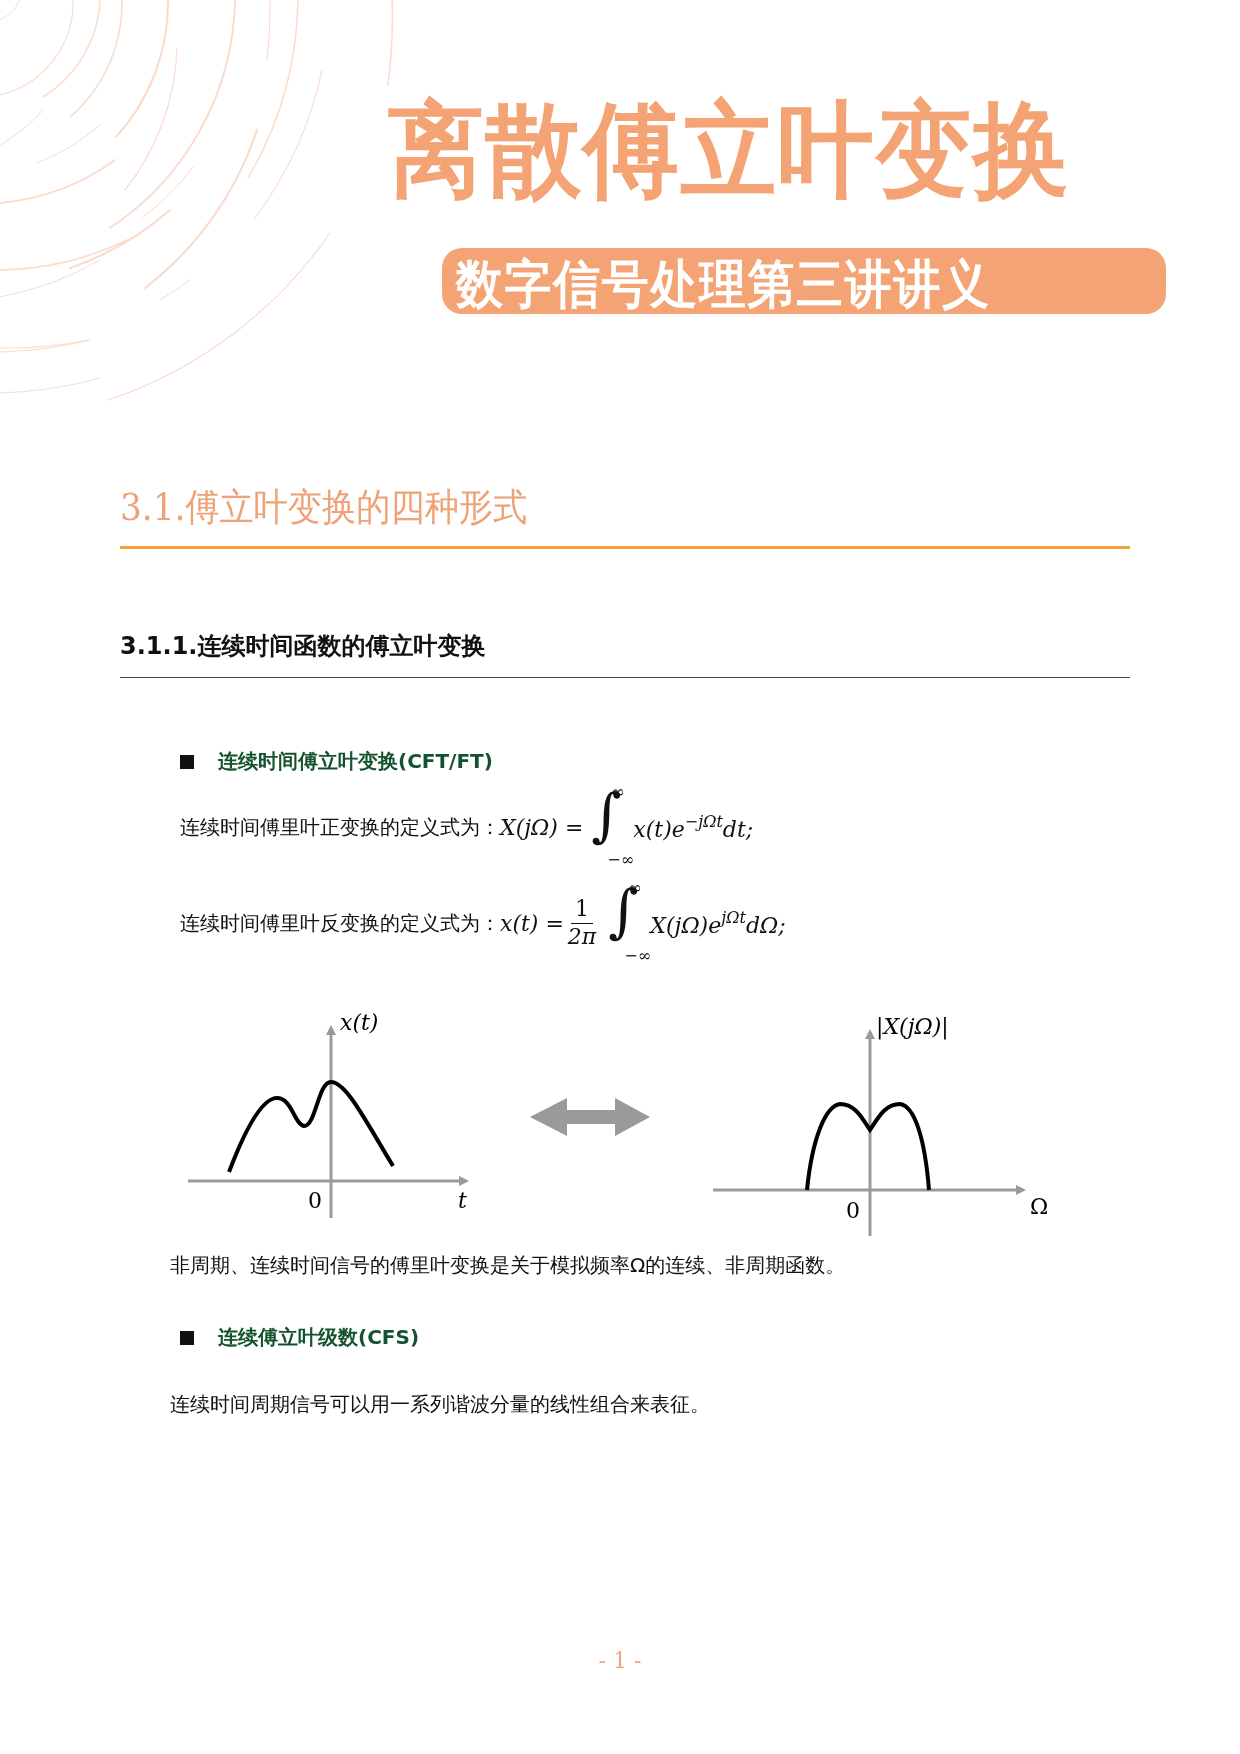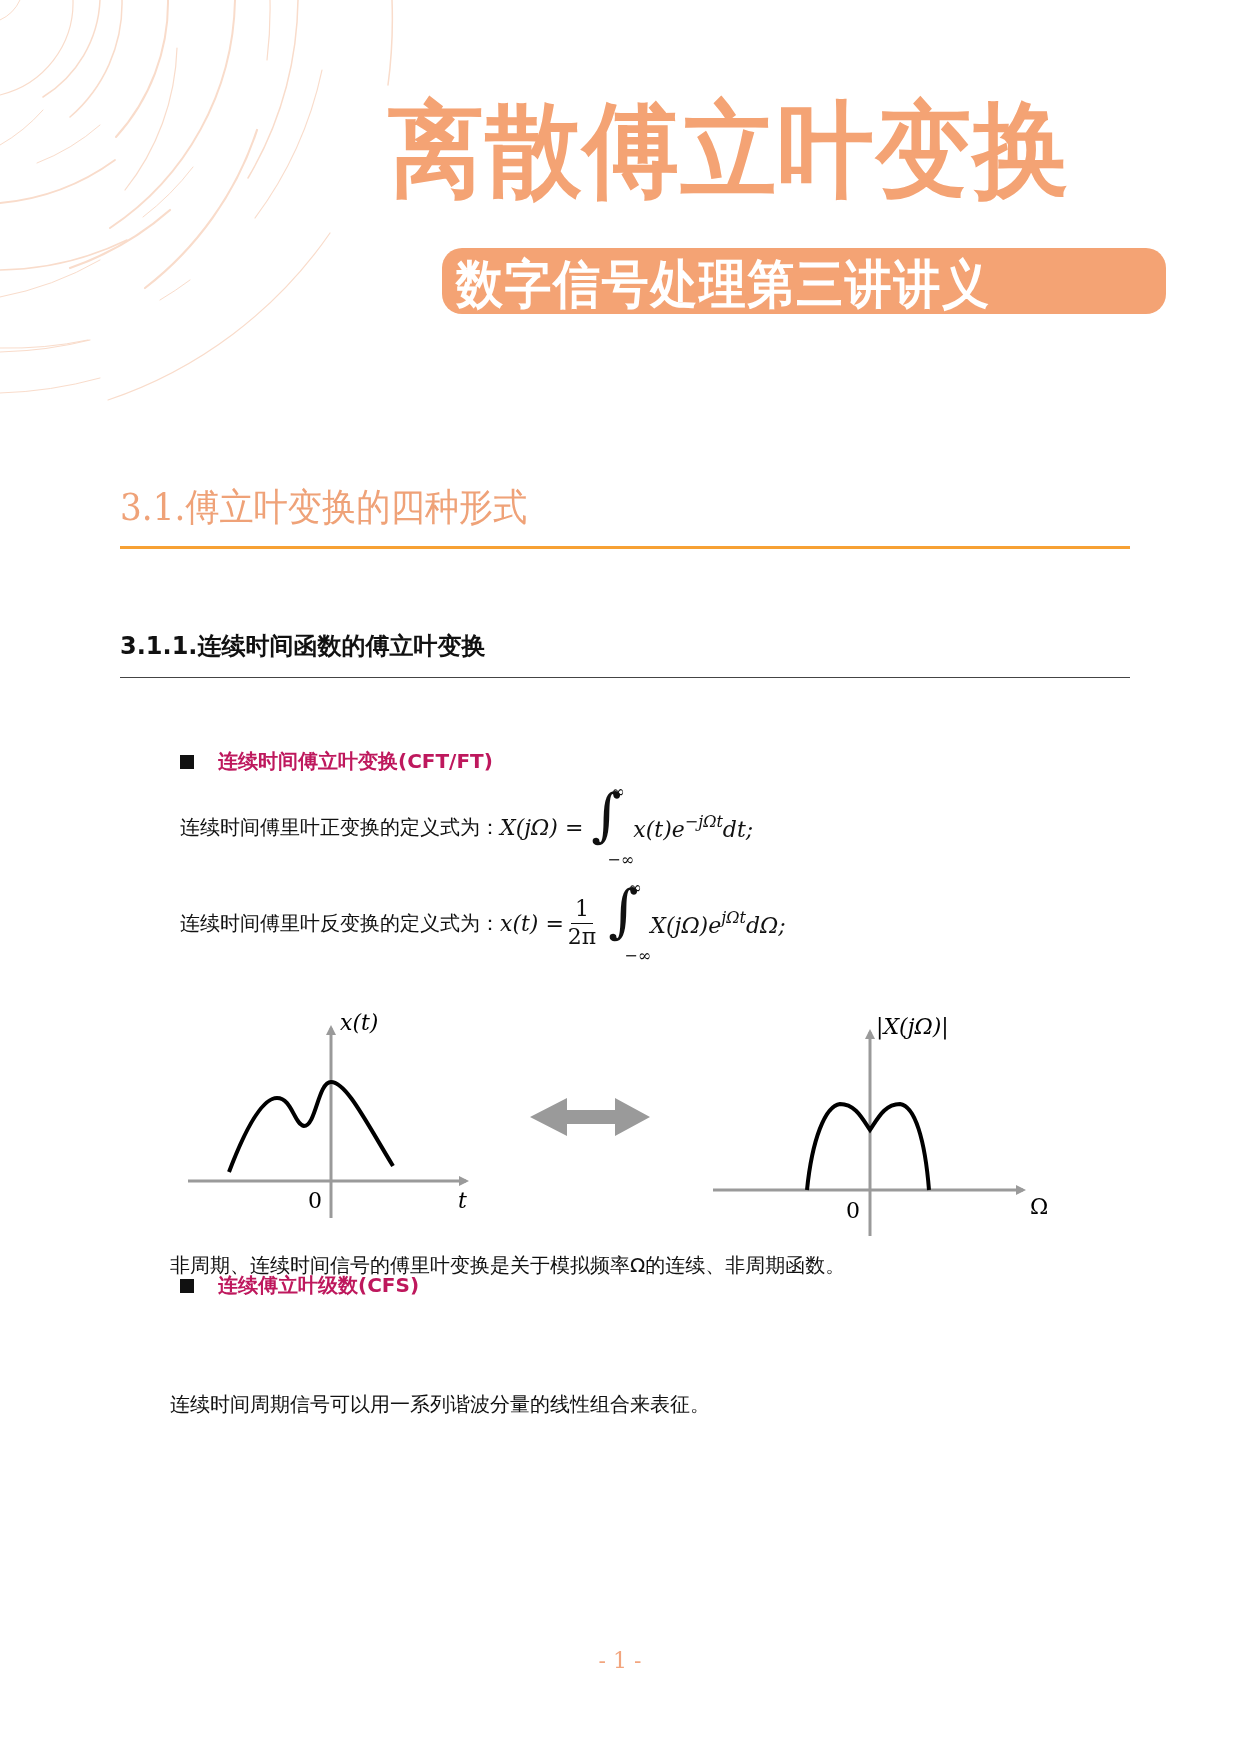--- a/index.html
+++ b/index.html
@@ -15,33 +15,33 @@
   .pill-text { position: absolute; left: 14px; top: 2px; font-family: "DejaVu Serif", "Liberation Serif", serif;
                font-size: 52px; font-weight: bold; color: #ffffff; white-space: nowrap; letter-spacing: 2px;
                line-height: 1.3; transform: scaleX(0.9); transform-origin: left top; }
   .h1 { left: 120px; top: 482px; font-family: "DejaVu Serif", "Liberation Serif", serif; font-size: 38px;
         color: #EFA278; white-space: nowrap; transform: scaleX(0.9); transform-origin: left top; }
   .rule-orange { left: 120px; top: 546px; width: 1010px; height: 3px; background: #F7A134; }
   .h2 { left: 120px; top: 630px; font-size: 24px; font-weight: bold; color: #111; white-space: nowrap; }
   .rule-grey { left: 120px; top: 677px; width: 1010px; height: 1px; background: #444; }
   .bullet-row { left: 180px; white-space: nowrap; display: flex; align-items: center; }
   .bullet-sq { width: 14px; height: 14px; background: #111; margin-right: 24px; }
-  .bullet-label { font-size: 20px; font-weight: bold; color: #be185d; }
+  .bullet-label { font-size: 20px; font-weight: bold; color: #14532d; }
   .para { left: 170px; font-size: 20px; color: #111; white-space: nowrap; }
   .formula-row { left: 180px; display: flex; align-items: center; white-space: nowrap; font-size: 20px; }
   .math { font-family: "DejaVu Serif", "Liberation Serif", serif; font-style: italic; font-size: 22px; }
   .integral { position: relative; display: inline-block; width: 38px; height: 70px; margin: 0 6px; }
   .integral .sign { position: absolute; left: 2px; top: -6px; font-family: "DejaVu Serif", serif;
                     font-size: 58px; font-style: normal; line-height: 1; }
   .integral .lim-up { position: absolute; left: 22px; top: -10px; font-size: 16px; font-style: normal; }
   .integral .lim-lo { position: absolute; left: 18px; top: 58px; font-size: 16px; font-style: normal; }
   sup { font-size: 16px; vertical-align: 10px; }
   .frac { display: inline-flex; flex-direction: column; align-items: center; margin: 0 4px; font-style: normal; }
   .frac .num { padding: 0 4px; border-bottom: 1.5px solid #111; line-height: 1.2; }
-  .frac .den { line-height: 1.2; }
+  .frac .den { line-height: 1.2; font-style: italic; }
   .page-num { left: 0; width: 1240px; top: 1648px; text-align: center; font-family: "DejaVu Serif", serif;
               font-size: 22px; color: #F2A57E; }
 </style>
 </head>
 <body>
 
 <svg id="bg-arcs" width="520" height="460" viewBox="0 0 520 460">
   <g fill="none" stroke="#F9DCCB" stroke-linecap="round">
     <path d="M0 95 A95 95 0 0 0 73 0" stroke-width="1.2"></path>
     <path d="M43 97 A120 120 0 0 0 100 0" stroke-width="1.5"></path>
@@ -136,19 +136,19 @@
     <line x1="870" y1="246" x2="870" y2="42" stroke="#9A9A9A" stroke-width="3" marker-end="url(#ah)"></line>
     <path d="M807 200 C812 150, 825 116, 840 114 C855 114, 862 128, 870 140 C878 128, 885 114, 900 114 C915 116, 925 150, 929 200" fill="none" stroke="#000" stroke-width="4"></path>
     <text x="876" y="44" font-family="DejaVu Serif, serif" font-style="italic" font-size="22">|X(jΩ)|</text>
     <text x="846" y="228" font-family="DejaVu Serif, serif" font-size="22">0</text>
     <text x="1030" y="224" font-family="DejaVu Serif, serif" font-size="22">Ω</text>
   </g>
 </svg>
 
 <div class="abs para" style="top:1252px;">非周期、连续时间信号的傅里叶变换是关于模拟频率Ω的连续、非周期函数。</div>
 
-<div class="abs bullet-row" style="top:1272px;">
+<div class="abs bullet-row" style="top:1324px;">
   <span class="bullet-sq"></span>
   <span class="bullet-label">连续傅立叶级数(CFS)</span>
 </div>
 <div class="abs para" style="top:1391px;">连续时间周期信号可以用一系列谐波分量的线性组合来表征。</div>
 
 <div class="abs page-num">- 1 -</div>
 
 </body></html>

